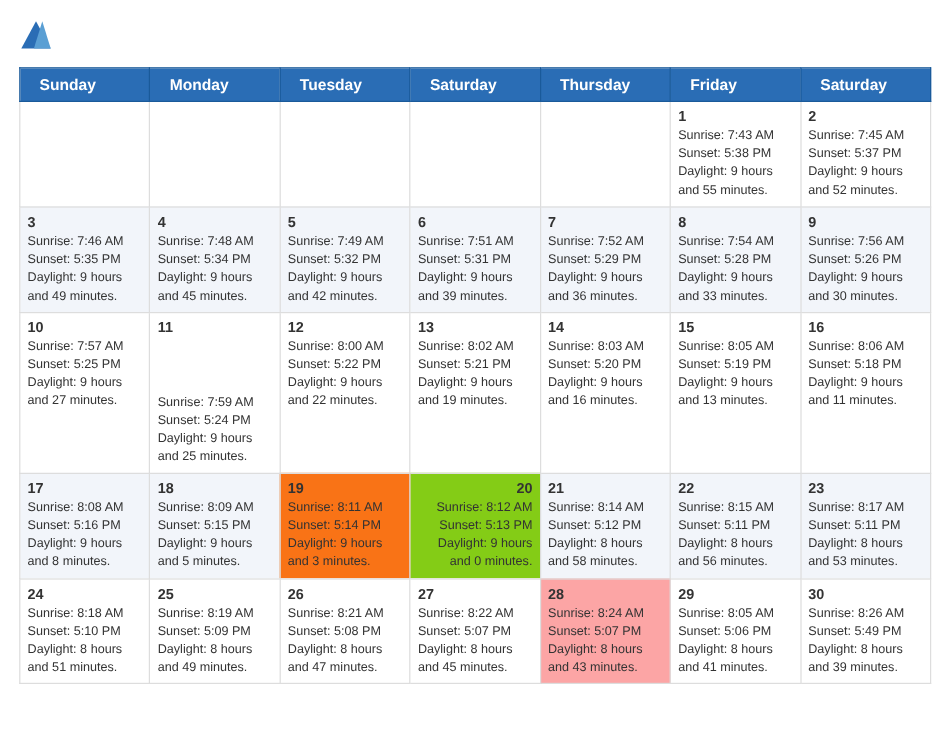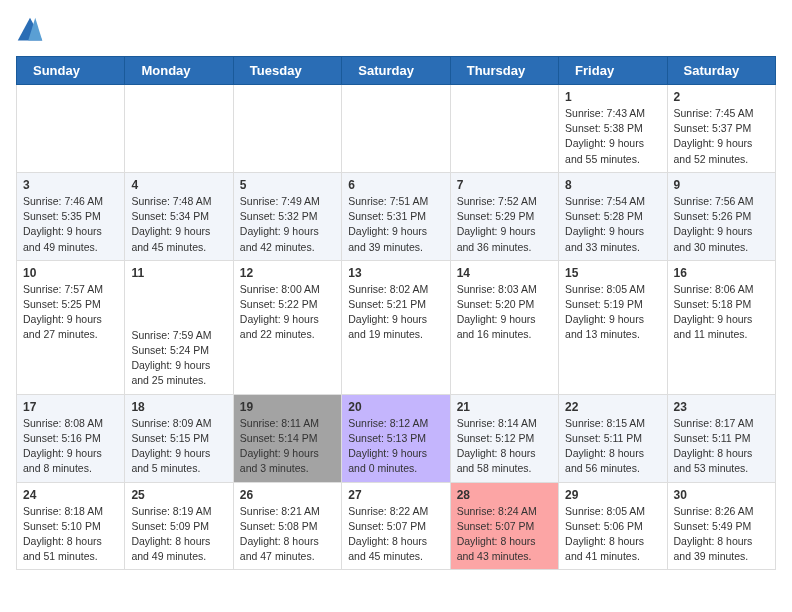--- a/index.html
+++ b/index.html
@@ -237,27 +237,27 @@
           <div class="day-info" style="white-space: pre-line;">Sunrise: 8:08 AM
 Sunset: 5:16 PM
 Daylight: 9 hours and 8 minutes.</div>
         </td>
         <td style="background: rgb(242, 245, 250);">
           <span class="day-number">18</span>
           <div class="day-info" style="white-space: pre-line;">Sunrise: 8:09 AM
 Sunset: 5:15 PM
 Daylight: 9 hours and 5 minutes.</div>
         </td>
-        <td style="background: #a3a3a3;">
+        <td style="background: #f97316;">
           <span class="day-number">19</span>
           <div class="day-info" style="white-space: pre-line;">Sunrise: 8:11 AM
 Sunset: 5:14 PM
 Daylight: 9 hours and 3 minutes.</div>
         </td>
-        <td style="background: #c4b5fd;">
+        <td style="background: #84cc16; text-align: right;">
           <span class="day-number">20</span>
           <div class="day-info" style="white-space: pre-line;">Sunrise: 8:12 AM
 Sunset: 5:13 PM
 Daylight: 9 hours and 0 minutes.</div>
         </td>
         <td style="background: rgb(242, 245, 250);">
           <span class="day-number">21</span>
           <div class="day-info" style="white-space: pre-line;">Sunrise: 8:14 AM
 Sunset: 5:12 PM
 Daylight: 8 hours and 58 minutes.</div>

